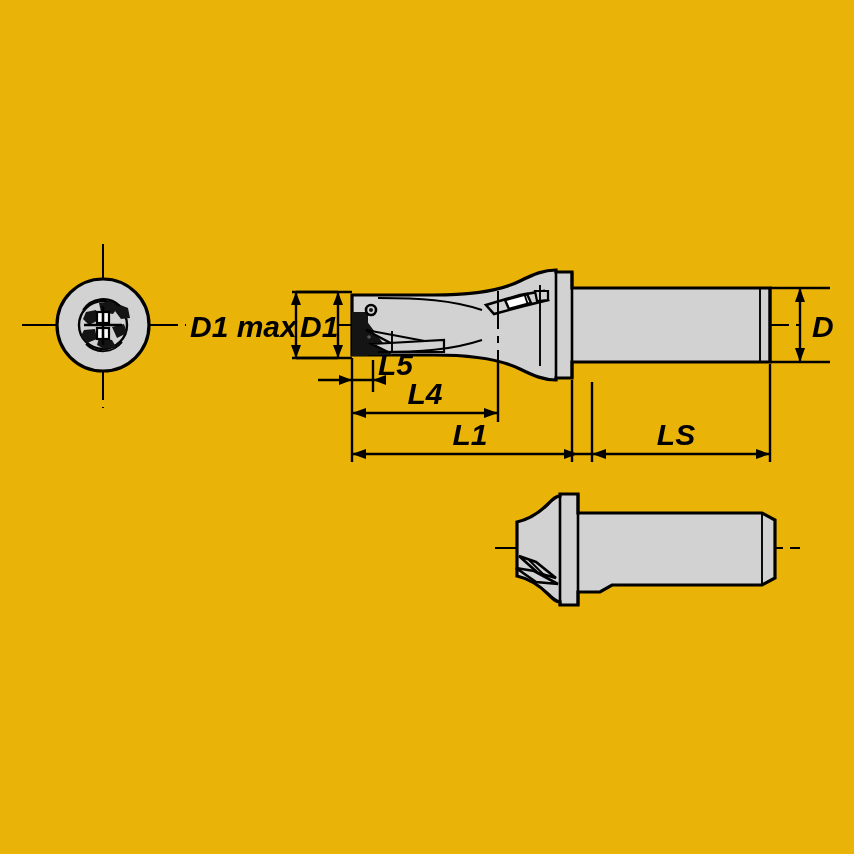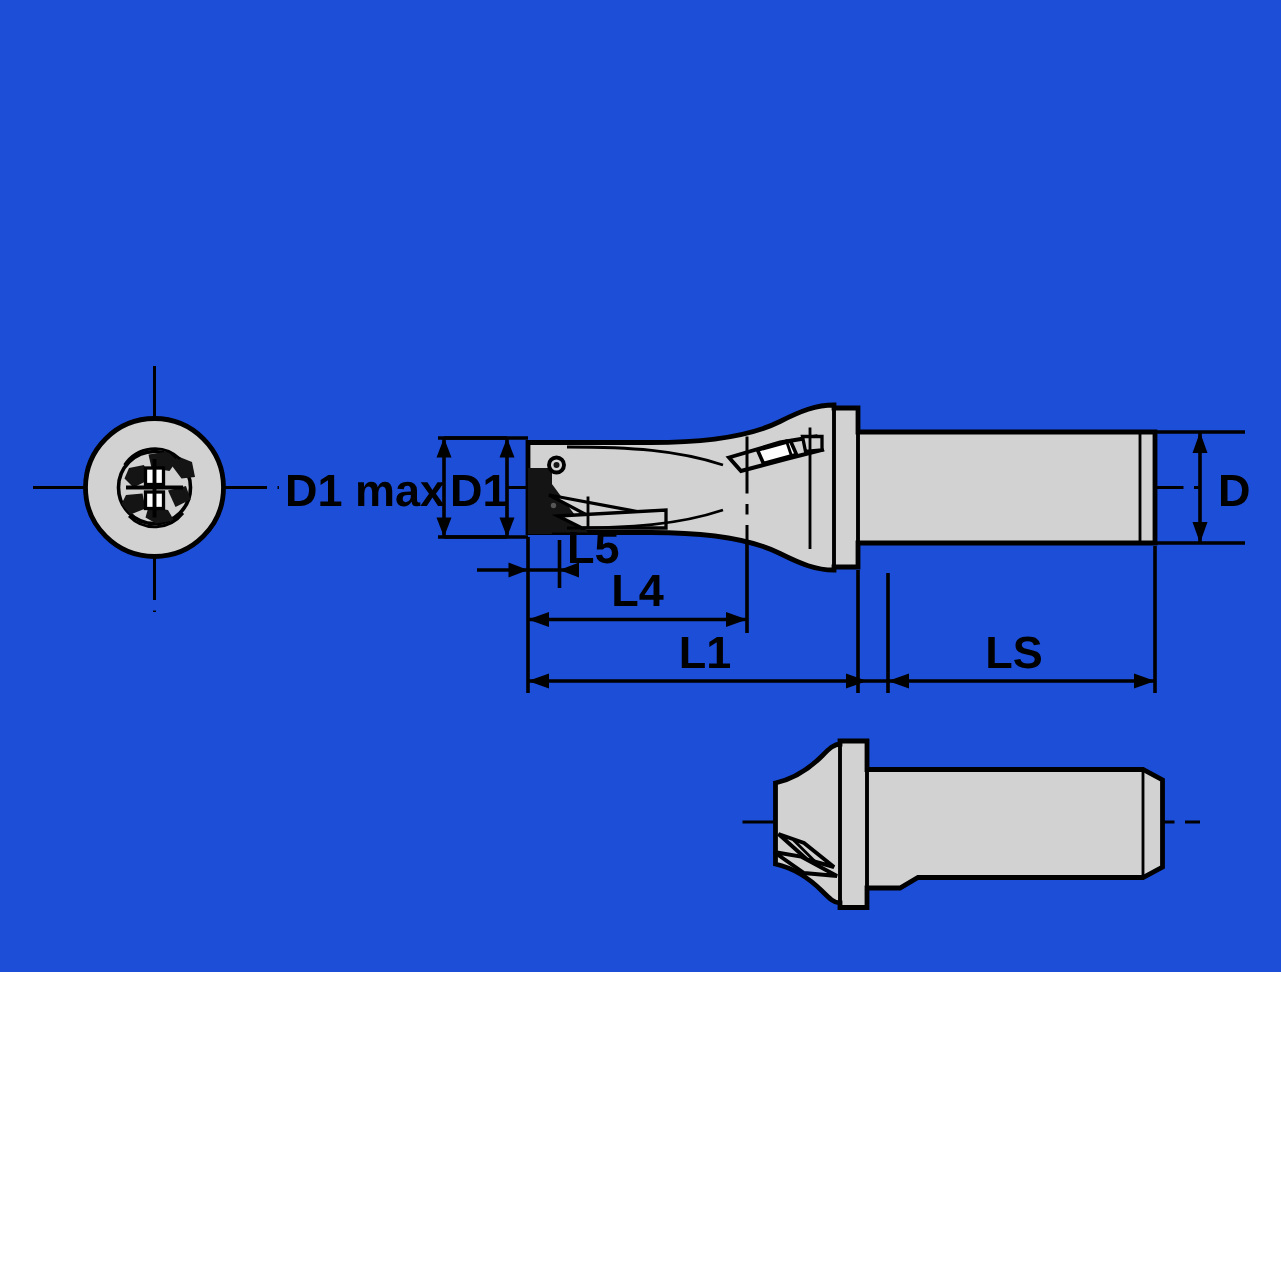--- a/index.html
+++ b/index.html
@@ -9,22 +9,23 @@
   }
   body {
     width: 854px;
     height: 854px;
     font-family: "Liberation Sans", sans-serif;
     overflow: hidden;
   }
   #drawing-root {
     position: relative;
     width: 854px;
-    height: 648px;
-    background: #1d4ed8;
+    height: 854px;
+    background: #eab308;
+    font-style: italic;
   }
   svg#tool-drawing {
     display: block;
     width: 854px;
     height: 854px;
   }
   .dim-label {
     font-family: "Liberation Sans", sans-serif;
     font-weight: bold;
     font-size: 30px;

